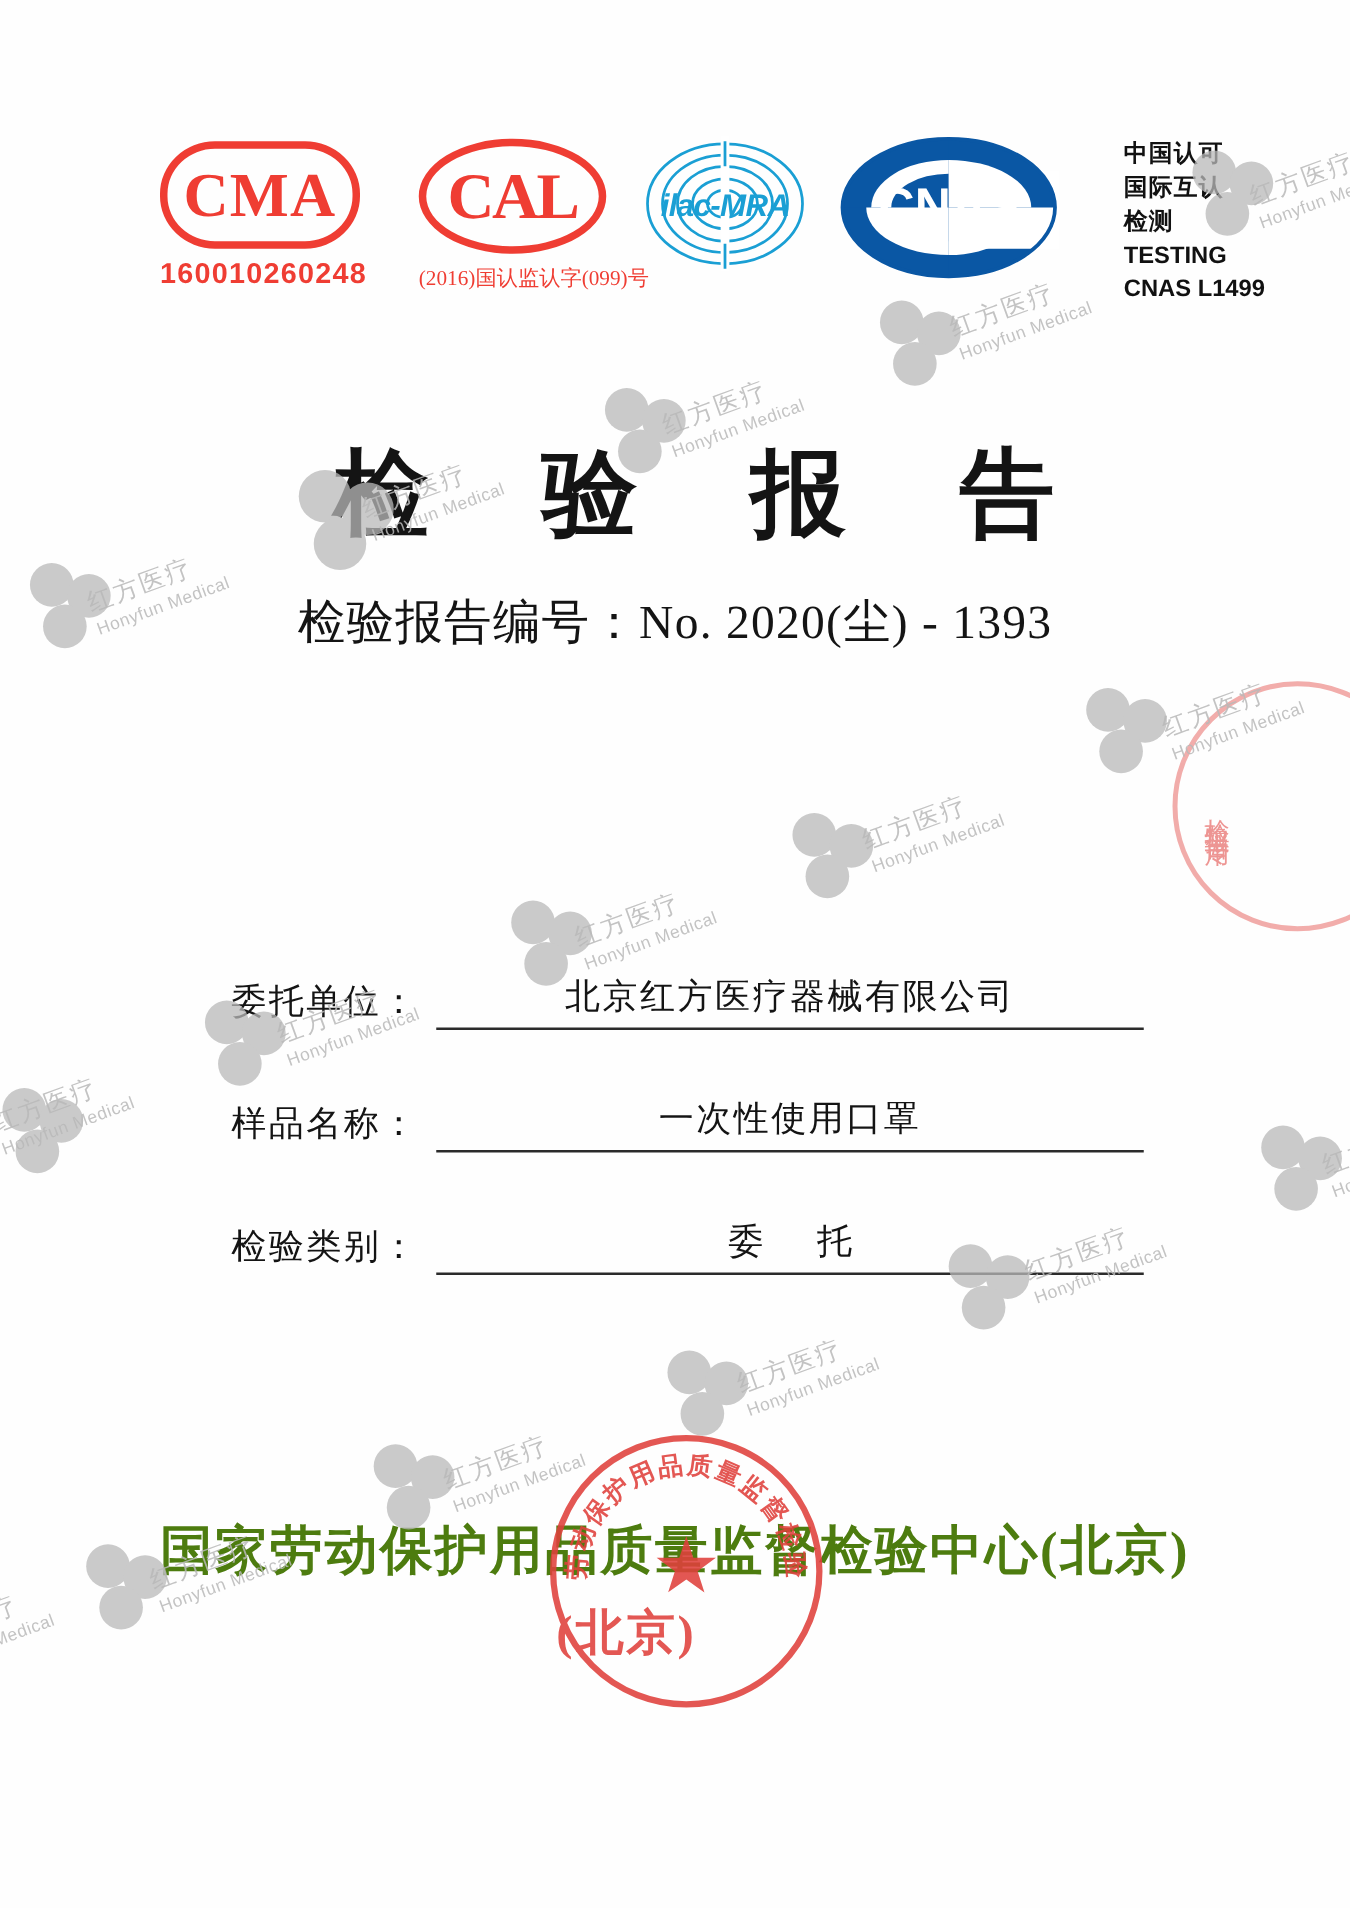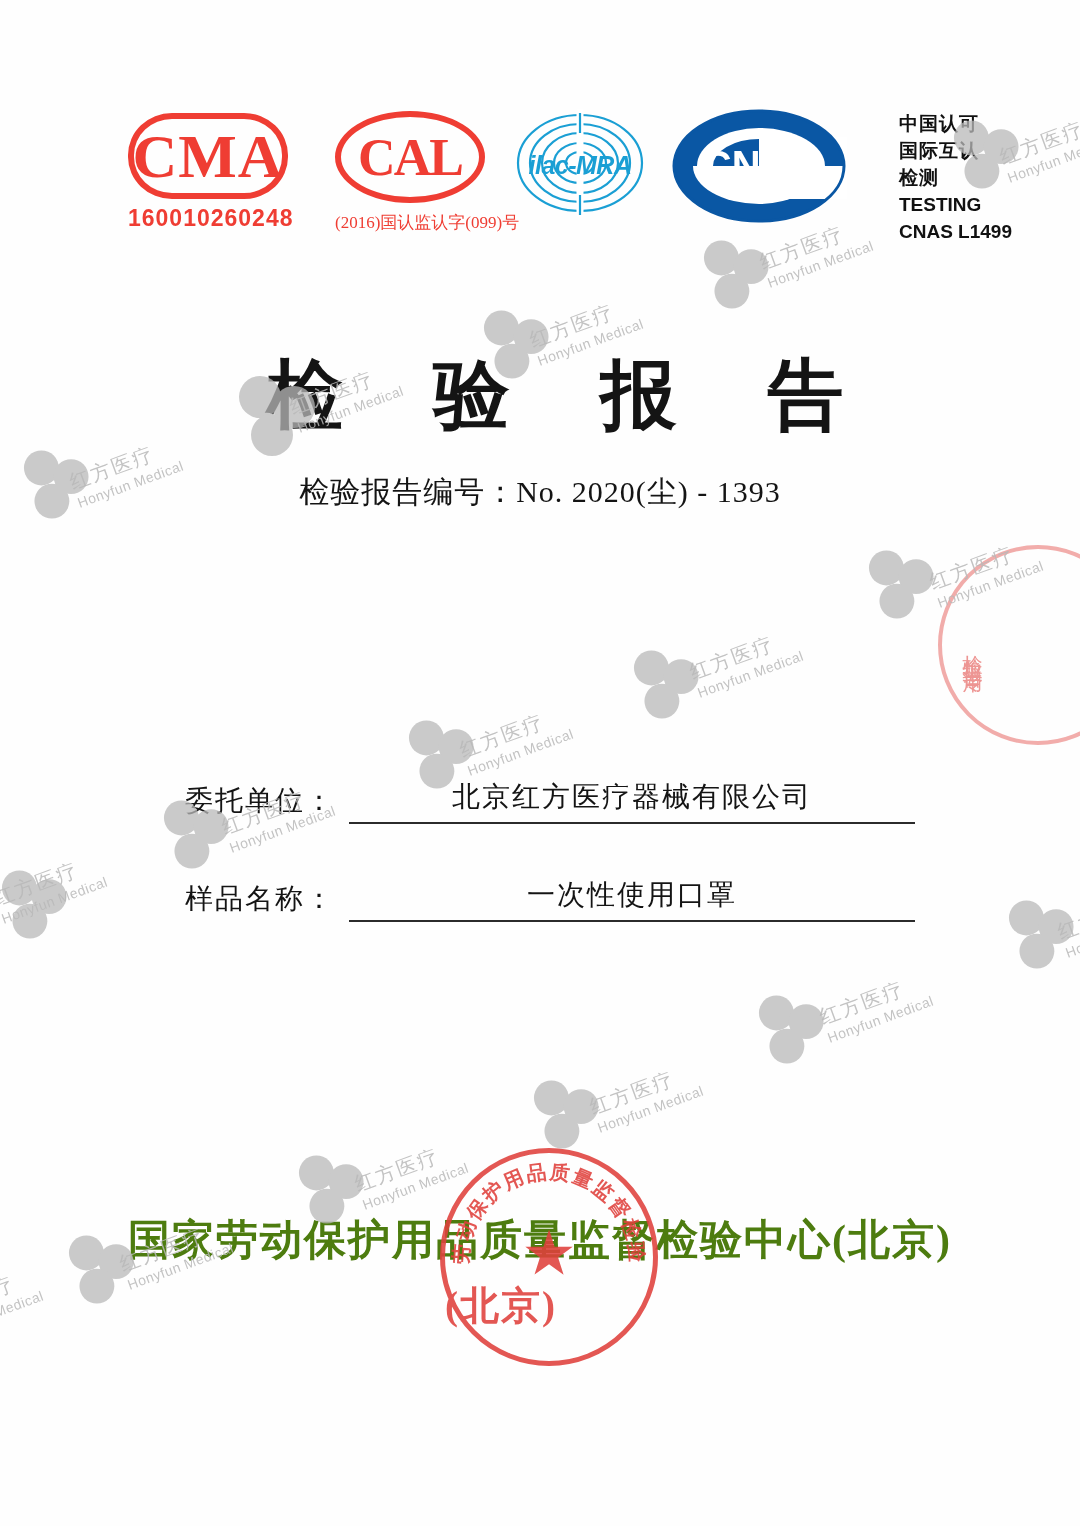--- a/index.html
+++ b/index.html
@@ -63,21 +63,21 @@
     border: 6px solid #ef3d33;
     border-radius: 44px / 42px;
     position: relative;
     box-sizing: border-box;
   }
   .cma-mark .cma-text {
     position: absolute; inset: 0;
     display: flex; align-items: center; justify-content: center;
     font-family: "Liberation Serif", serif;
     font-weight: 700;
-    font-size: 62px;
+    font-size: 50px;
     color: #ef3d33;
     letter-spacing: 1px;
   }
   .cma-num {
     margin-top: 6px;
     color: #ef3d33;
     font-family: "Liberation Sans", sans-serif;
     font-weight: 700;
     font-size: 23px;
     letter-spacing: 1px;
@@ -159,21 +159,21 @@
     text-indent: 36px;
     color: #141414;
     font-family: "Liberation Serif", "DejaVu Serif", serif;
     padding-left: 15px;
   }
   .doc-subtitle {
     position: absolute;
     top: 472px;
     left: 0; width: 1080px;
     text-align: center;
-    font-size: 30px;
+    font-size: 38px;
     color: #141414;
     letter-spacing: 1px;
   }
 
   
   .fields {
     position: absolute;
     top: 780px;
     left: 185px;
     width: 730px;
@@ -354,20 +354,24 @@
 
   <div class="fields">
     <div class="field-row">
       <div class="field-label">委托单位：</div>
       <div class="field-value">北京红方医疗器械有限公司</div>
     </div>
     <div class="field-row">
       <div class="field-label">样品名称：</div>
       <div class="field-value">一次性使用口罩</div>
     </div>
+    <div class="field-row">
+      <div class="field-label">检验类别：</div>
+      <div class="field-value spaced">委  托</div>
+    </div>
   </div>
 
   <div class="issuer">国家劳动保护用品质量监督检验中心(北京)</div>
 
   <div class="stamp">
     <svg class="stamp-arc" viewBox="0 0 218 218">
       <defs>
         <path id="arcpath" d="M 24 112 A 85 85 0 1 1 194 112"></path>
       </defs>
       <text>

